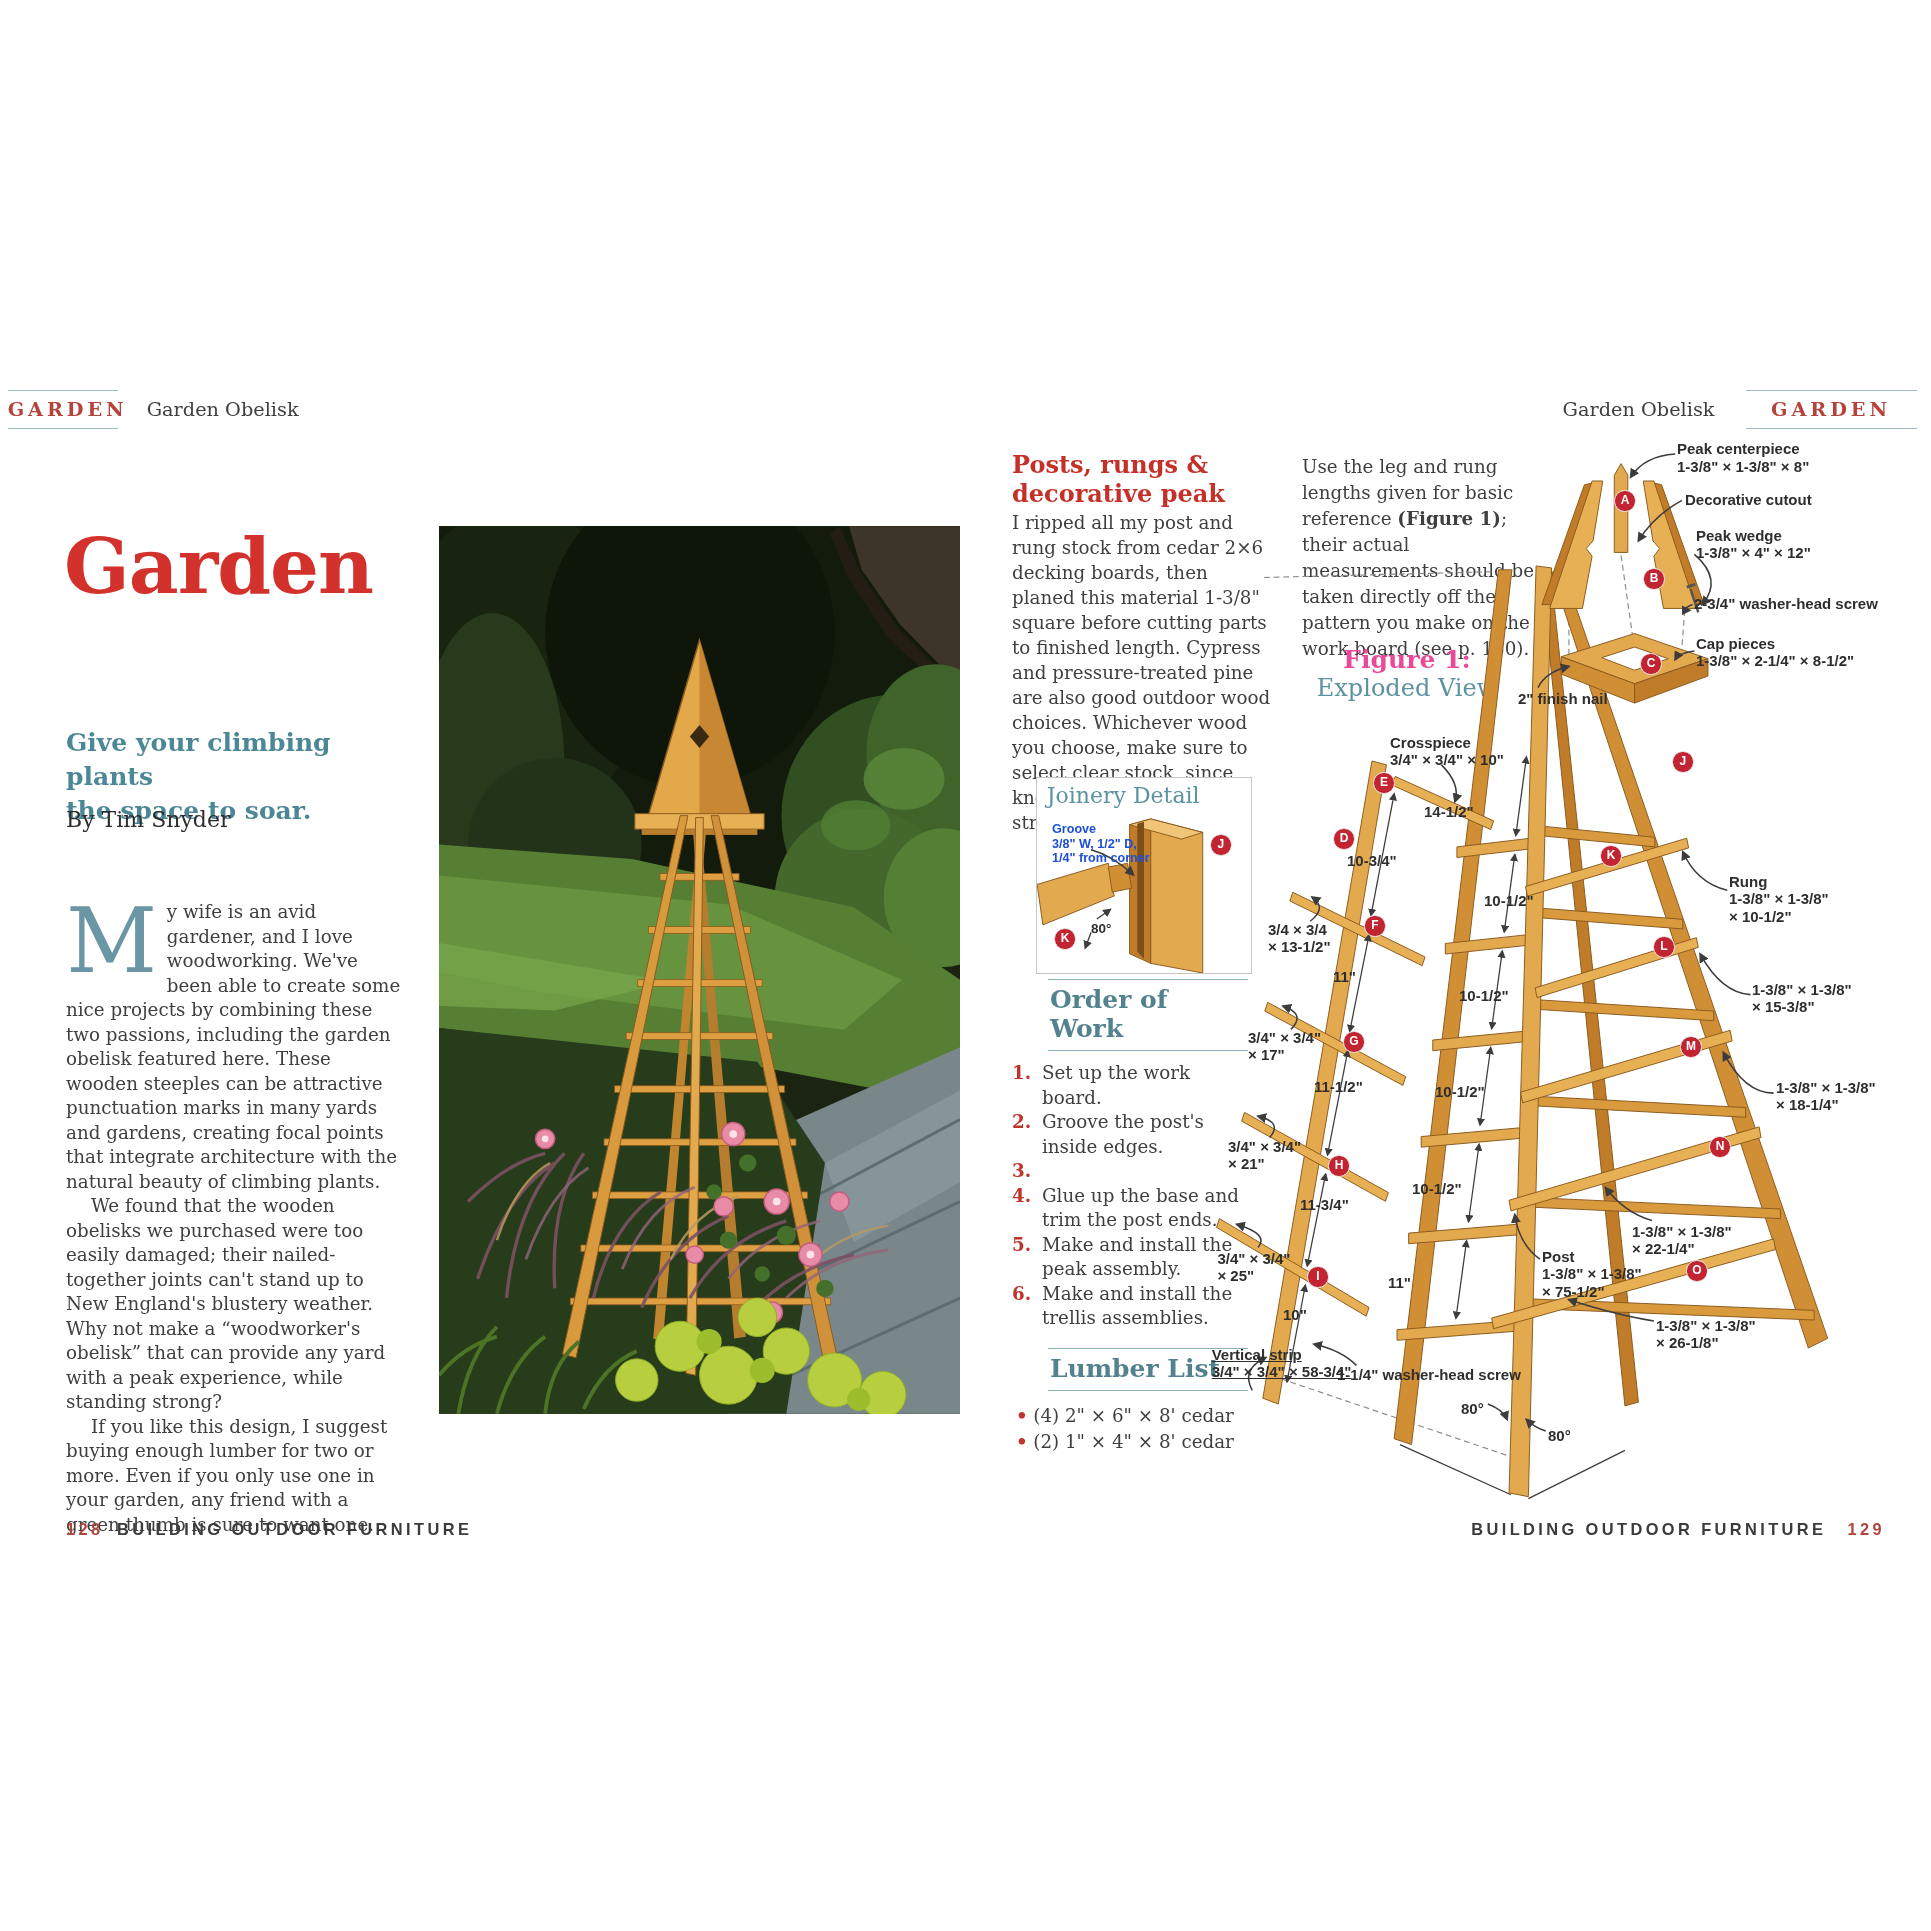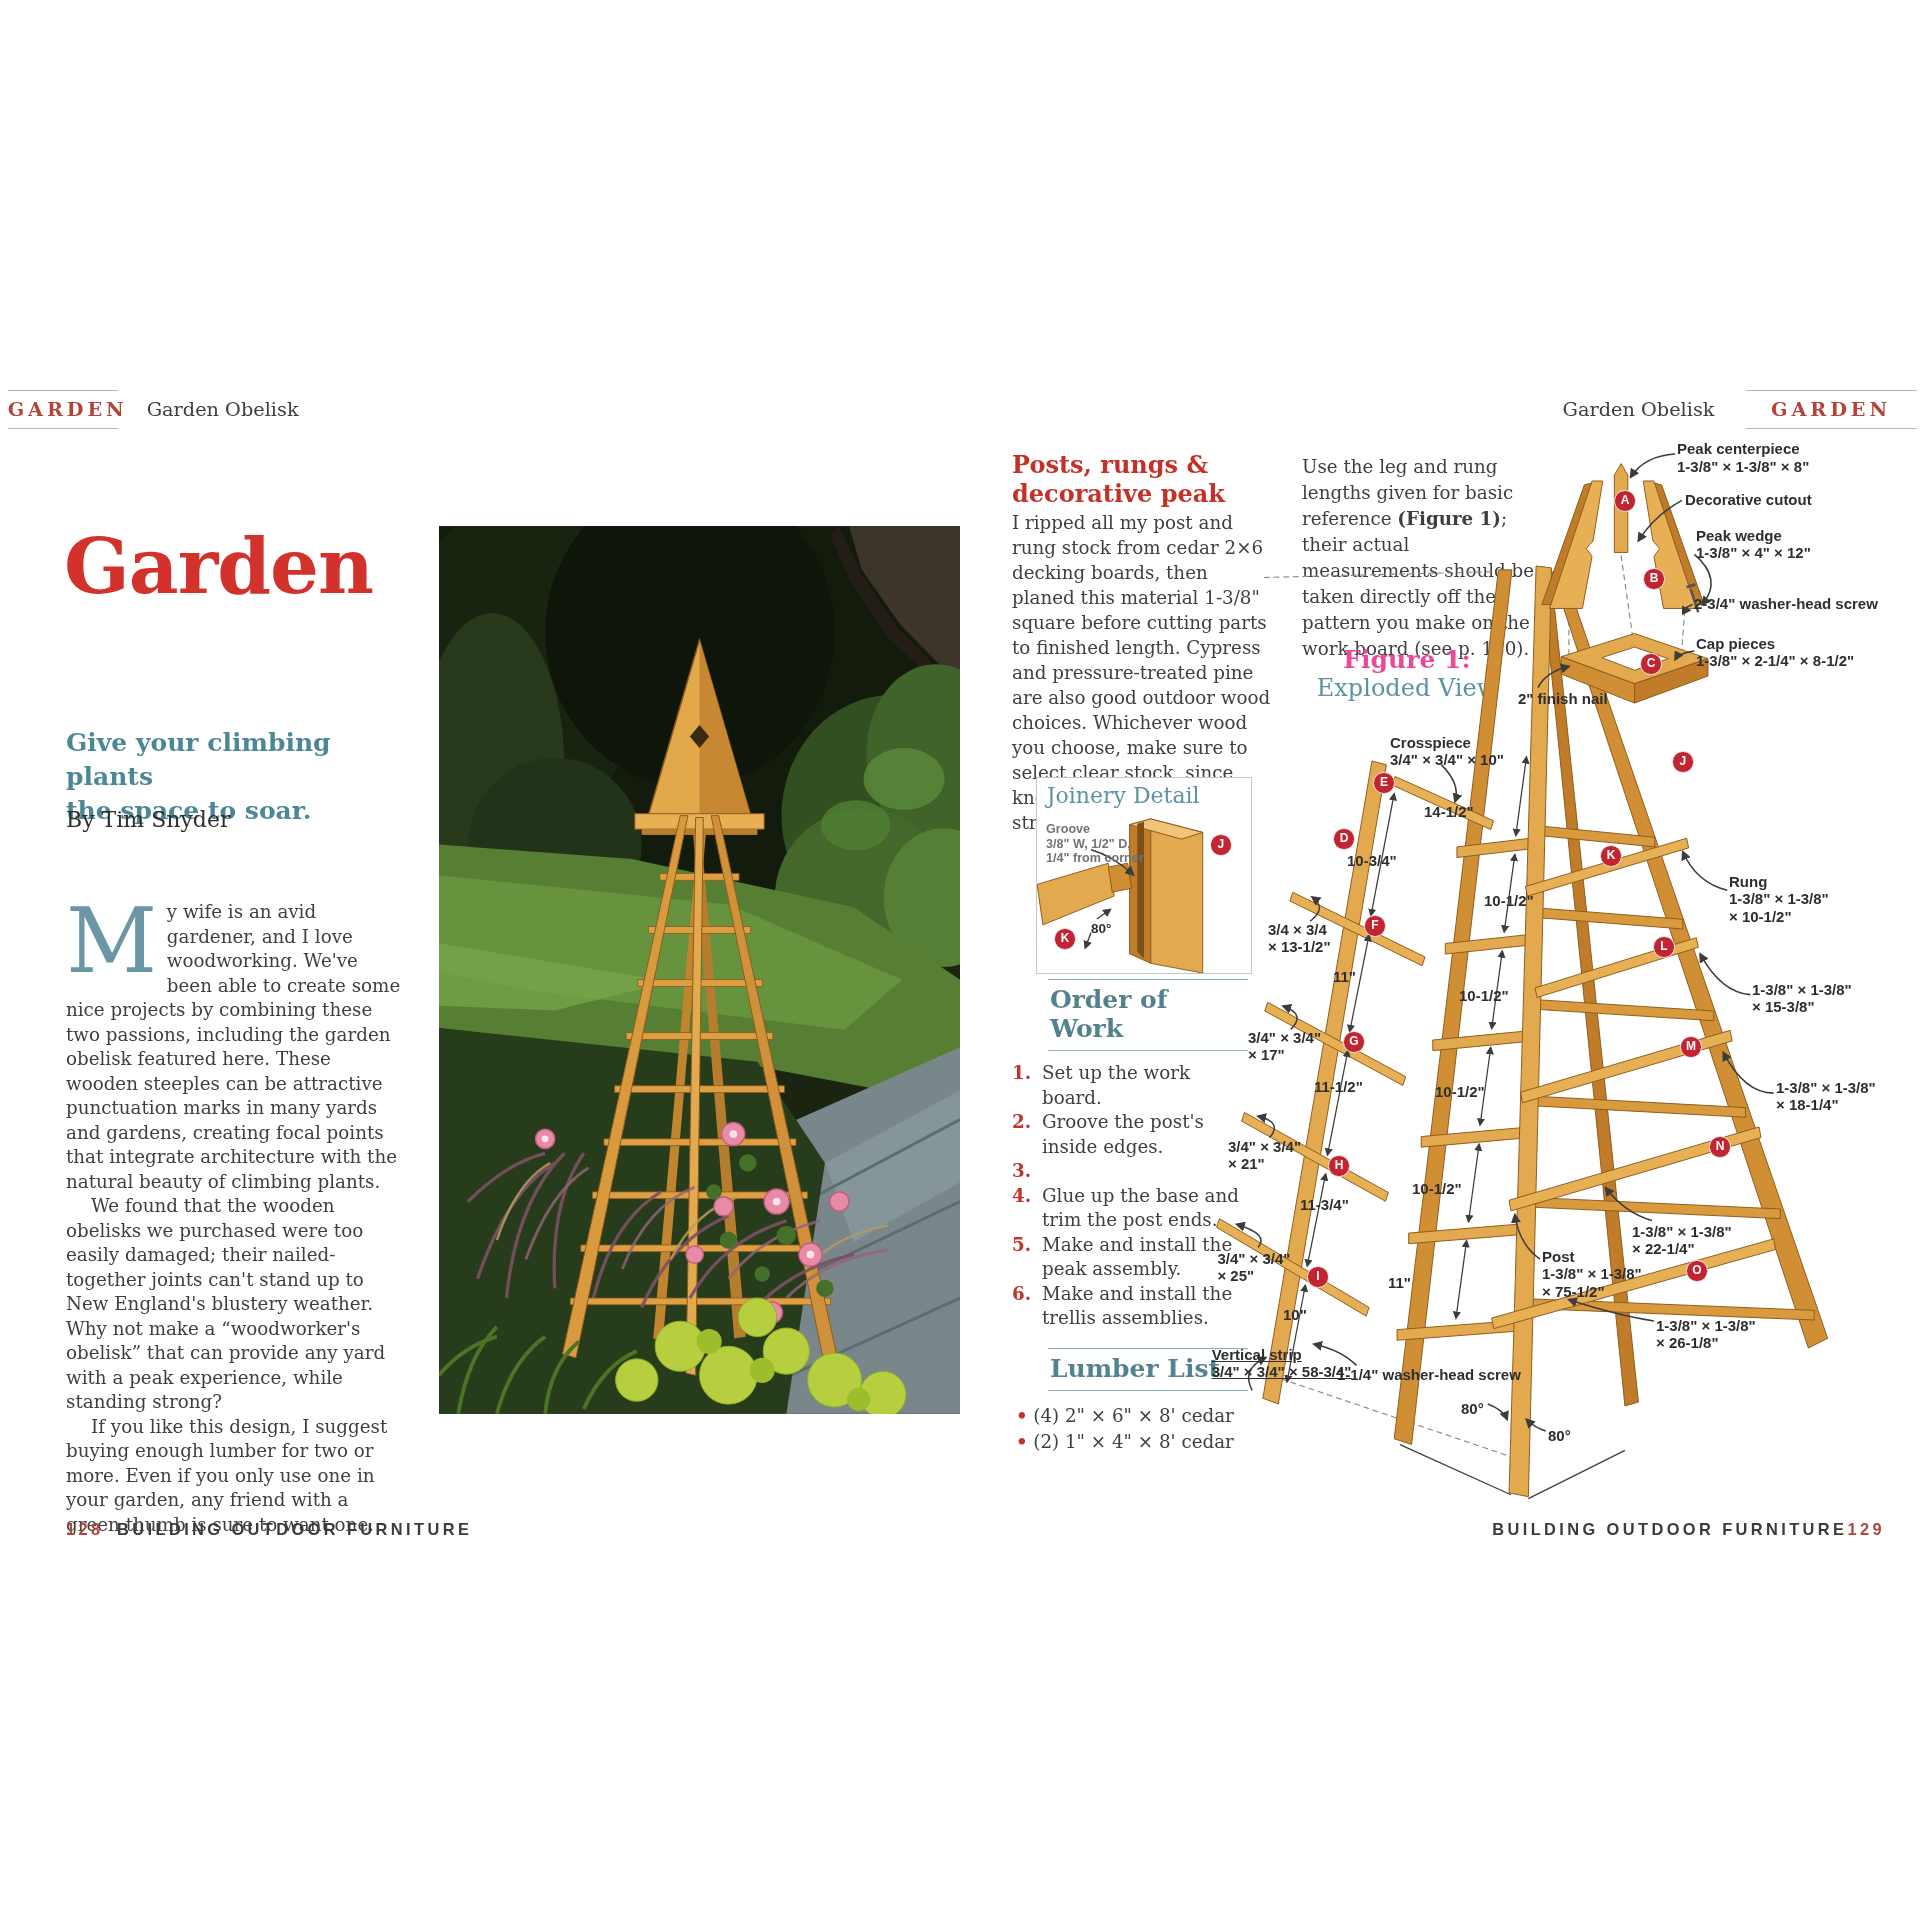--- a/index.html
+++ b/index.html
@@ -25,35 +25,35 @@
   .bodycol p{margin:0;}
   .bodycol p.ind{text-indent:25px;}
   .dropcap{float:left;font:89px/71px "DejaVu Serif",serif;color:#6b96a5;padding:5.8px 9.7px 0 0;}
   .photo{position:absolute;left:439px;top:526px;width:521px;height:888px;overflow:hidden;}
 
   .footer{position:absolute;top:1520px;font:bold 16.4px "Liberation Sans",sans-serif;letter-spacing:3.4px;color:#3b3b3b;white-space:nowrap;}
   .footer-l{left:66px;}
   .footer-r{right:46px;}
   .pg{color:#b0453c;}
   .footer-l .pg{margin-right:13.5px;}
-  .footer-r .pg{margin-left:0;}
+  .footer-r .pg{margin-left:21px;}
 
   
   .sec-head{position:absolute;left:1012px;top:450px;font:bold 24px/29px "DejaVu Serif",serif;color:#c53129;white-space:pre-line;}
   .sec-body{position:absolute;left:1012px;top:510px;width:263px;font:18.3px/25px "DejaVu Serif",serif;color:#3f3f3f;}
   .intro{position:absolute;left:1302px;top:454px;width:241px;font:18.3px/26px "DejaVu Serif",serif;color:#3f3f3f;}
   .fig-title{position:absolute;left:1296px;top:645px;width:222px;text-align:center;}
   .fig-title .l1{font:bold 25px/29px "DejaVu Serif",serif;color:#ec4899;}
   .fig-title .l2{font:24px/28px "DejaVu Serif",serif;color:#5b93a0;}
 
   
   .joinery{position:absolute;left:1012px;top:777px;width:214px;height:195px;border:1px solid #c6c6c6;background:#fff;margin-left:24px;}
   .jtitle{position:absolute;left:9.7px;top:4.8px;font:22px "DejaVu Serif",serif;color:#5b93a0;}
   .jsvg{position:absolute;left:0;top:39px;}
-  .groove-label{position:absolute;left:9px;top:44px;font:bold 12.6px/14.5px "Liberation Sans",sans-serif;color:#737373;white-space:pre-line;}
+  .groove-label{position:absolute;left:15px;top:44px;font:bold 12.6px/14.5px "Liberation Sans",sans-serif;color:#1d4ed8;white-space:pre-line;}
   .jangle{position:absolute;left:54px;top:143px;font:bold 13.5px "Liberation Sans",sans-serif;color:#2f2f2f;}
 
   
   .listblock{position:absolute;width:236px;}
   .order{left:1012px;top:979px;}
   .lumber{left:1012px;top:1348px;}
   .lb-head{border-top:1.9px solid #8ab0b8;border-bottom:1.9px solid #8ab0b8;padding:4.8px 1.9px 7.7px;font:bold 25px "DejaVu Serif",serif;color:#53828f;margin-left:36px;}
   .steps{list-style:none;margin:9.7px 0 0;padding:0;}
   .steps li{display:flex;font:18.3px/24.5px "DejaVu Serif",serif;color:#3f3f3f;margin:0;}
   .steps .num{flex:none;width:30px;font-weight:bold;color:#c0342b;}

